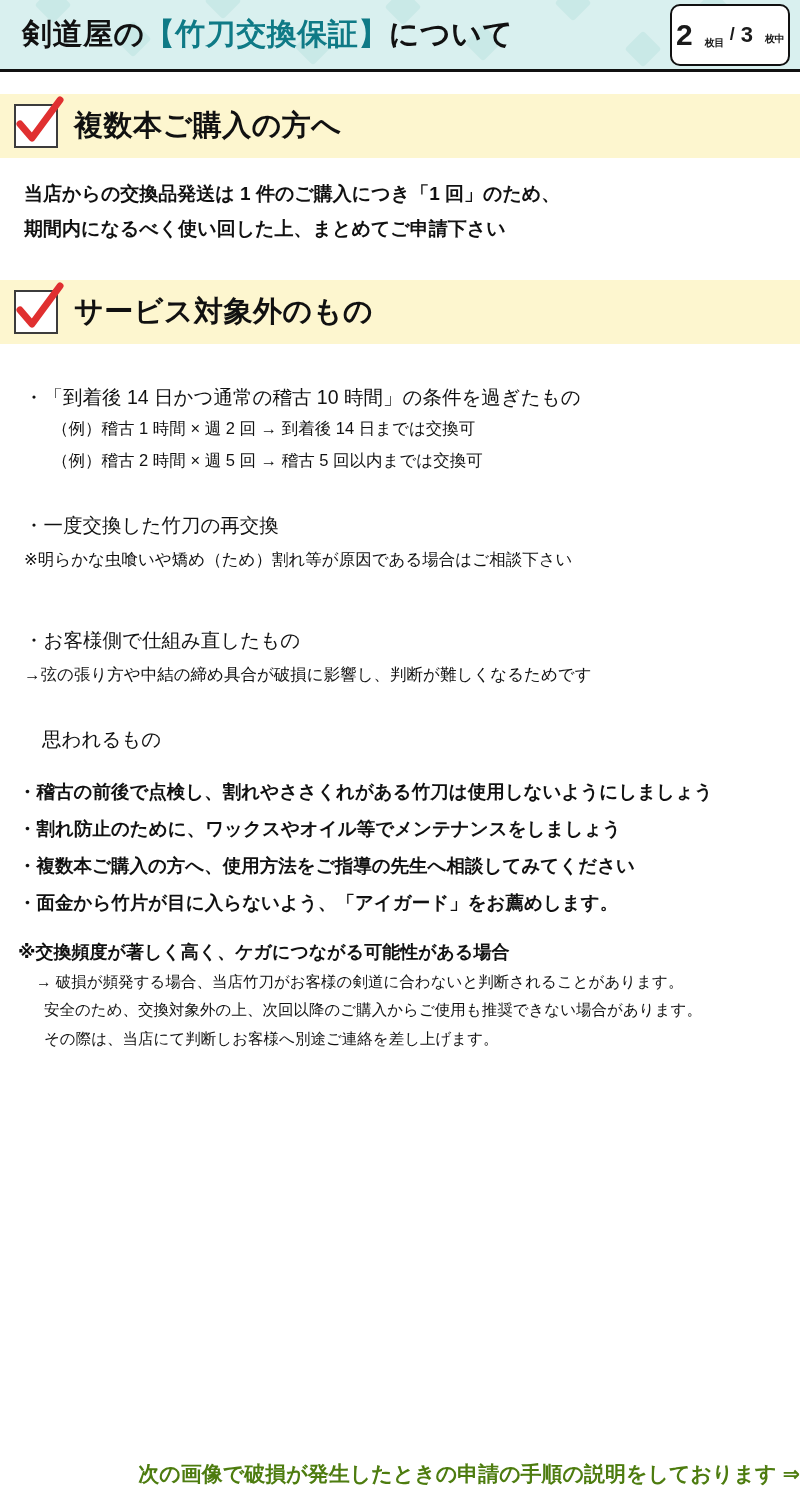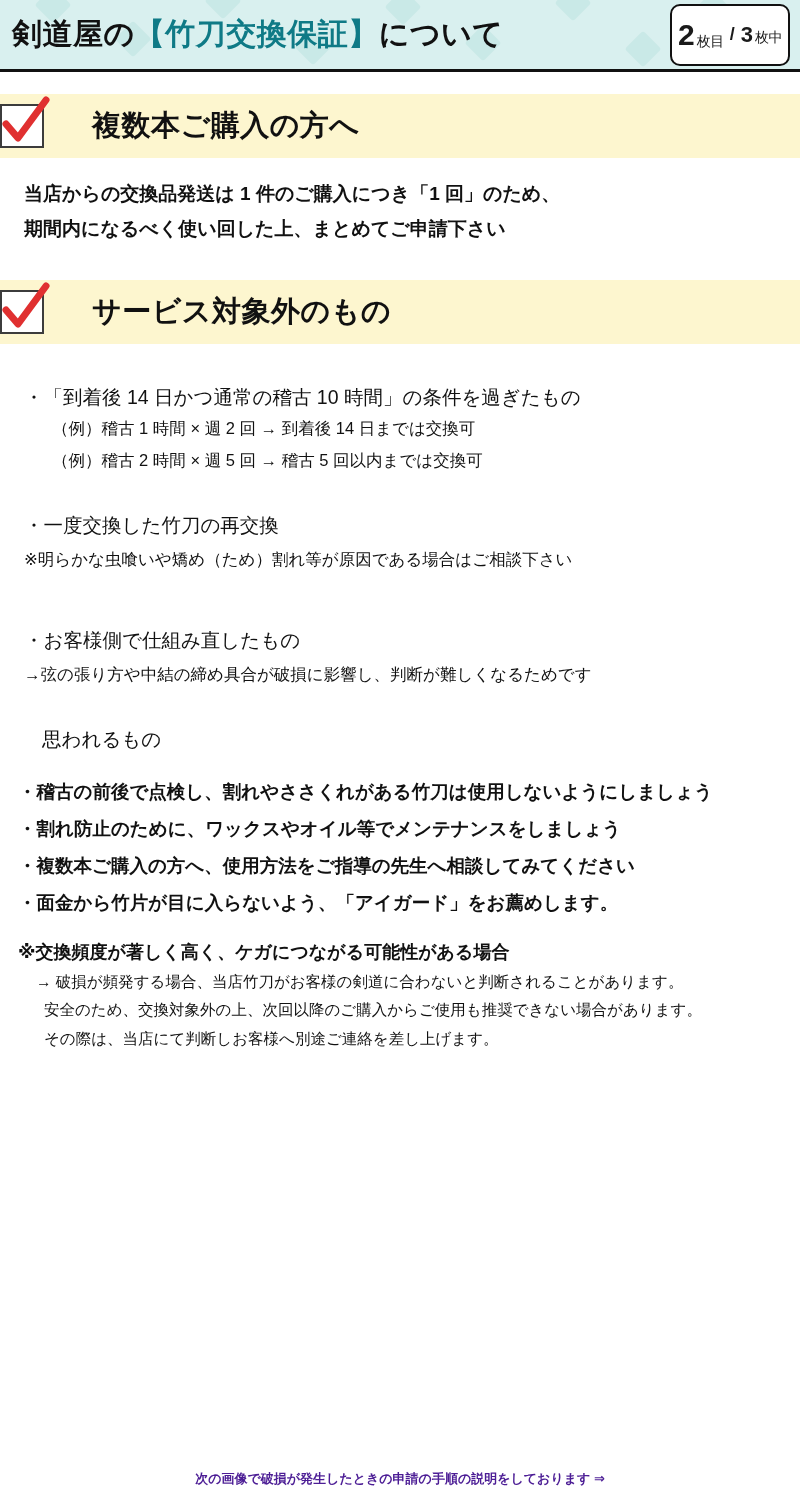--- a/index.html
+++ b/index.html
@@ -45,21 +45,21 @@
     background: #c9e9e7;
     transform: rotate(45deg);
     border-radius: 3px;
   }
   .header-title {
     position: relative;
     z-index: 2;
     font-size: 30px;
     font-weight: bold;
     letter-spacing: 0.5px;
-    padding-left: 12px;
+    padding-left: 22px;
     white-space: nowrap;
     color: #111;
   }
   .header-title .hl {
     color: #0f7a86;
   }
   .page-counter {
     position: absolute;
     right: 10px;
     top: 4px;
@@ -78,40 +78,39 @@
   .pc-group {
     display: flex;
     align-items: flex-end;
     line-height: 1;
   }
   .pc-num {
     font-size: 30px;
     font-weight: bold;
   }
   .pc-sub {
-    font-size: 14px;
-    font-weight: normal;
-    margin-left: 2px;
+    font-size: 10px;
+    font-weight: bold;
+    margin-left: 12px;
     margin-bottom: 2px;
     letter-spacing: -0.5px;
   }
   .pc-slash {
     font-size: 18px;
     font-weight: bold;
     margin: 0 4px 2px 4px;
   }
 
   
   .band {
     background: #fdf6cf;
     display: flex;
     align-items: center;
-    padding: 10px 0 10px 0;
-    box-sizing: border-box;
-    gap: 32px;
+    padding: 10px 0 10px 14px;
+    box-sizing: border-box;
   }
   .check {
     flex: 0 0 auto;
     position: relative;
     width: 44px;
     height: 44px;
     border: 2px solid #3c3c3c;
     background: #ffffff;
     box-sizing: border-box;
     margin-right: 16px;
@@ -198,24 +197,24 @@
     color: #111;
     padding-left: 26px;
   }
   .warn-line.first { padding-left: 18px; }
 
   .footer {
     position: absolute;
     left: 0;
     right: 0;
     bottom: 12px;
-    text-align: center;
-    font-size: 13px;
-    font-weight: bold;
-    color: #4c1d95;
+    text-align: right;
+    font-size: 21px;
+    font-weight: bold;
+    color: #4d7c0f;
   }
 </style>
 </head>
 <body>
 
 <div class="page">
 
   <div class="header">
     <div class="header-deco">
       <i style="left:40px;top:-8px"></i>

